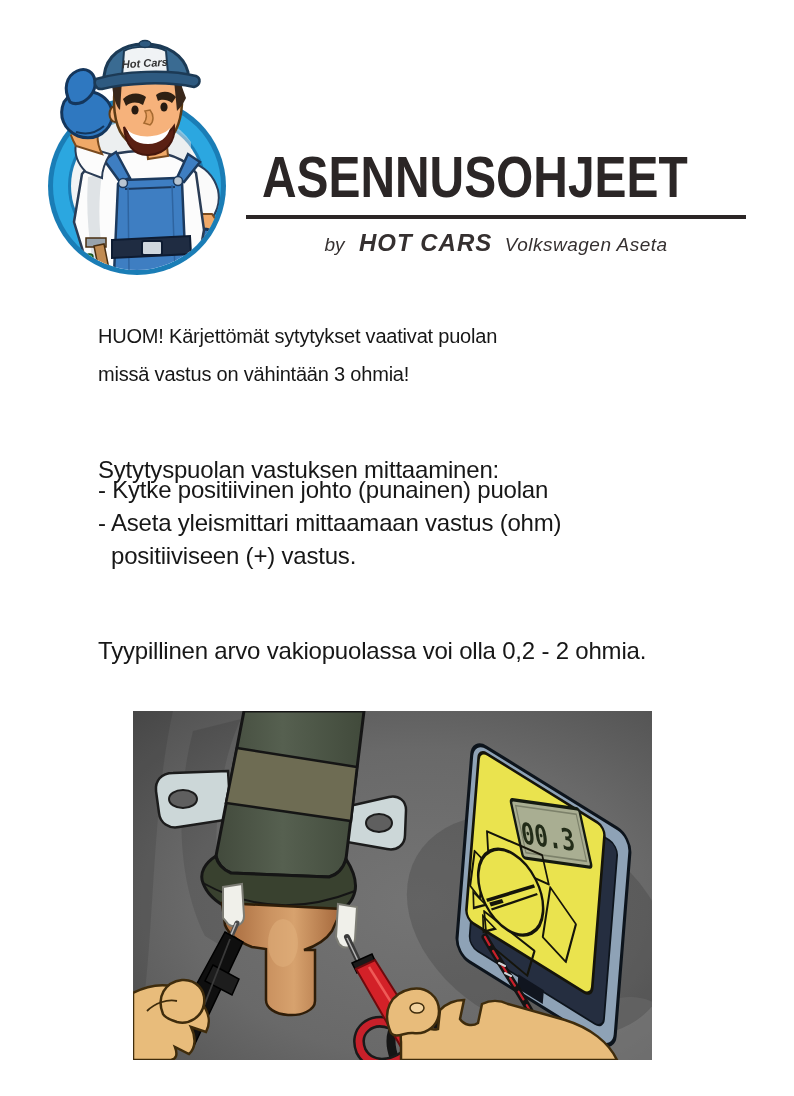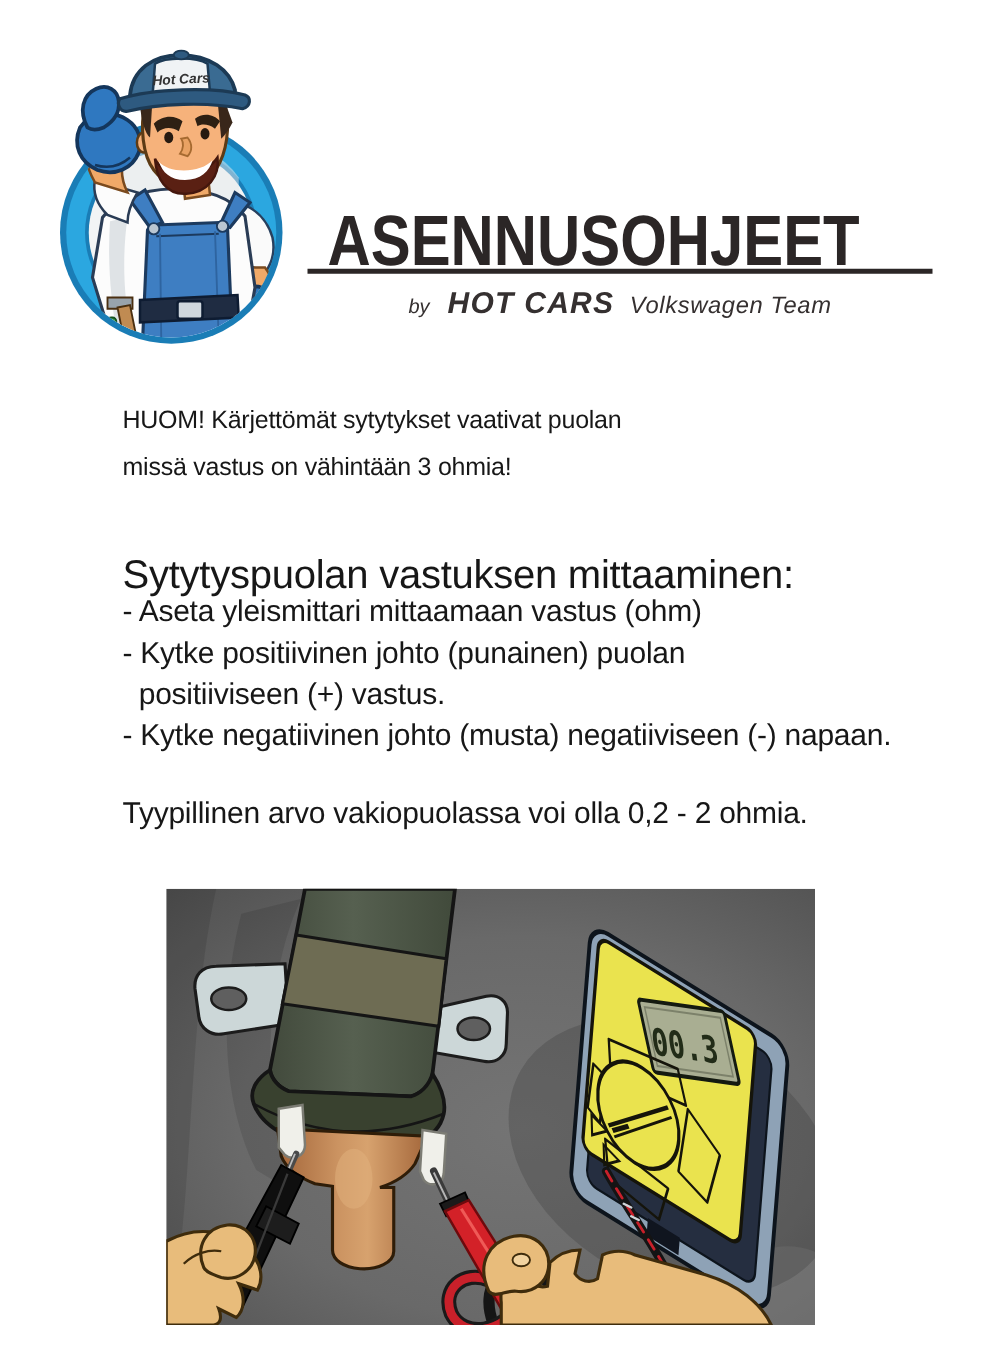--- a/index.html
+++ b/index.html
@@ -2,35 +2,35 @@
 <html><head>
 <meta charset="utf-8">
 <style>
   * { margin:0; padding:0; box-sizing:border-box; }
   html,body { width:794px; height:1096px; background:#ffffff; overflow:hidden;
               font-family:"Liberation Sans", sans-serif; color:#171717; }
   .page { position:relative; width:794px; height:1096px; background:#fff; }
 
   .logo-svg { position:absolute; left:28px; top:22px; width:210px; height:260px; }
 
-  .title-wrap { position:absolute; left:262px; top:160px; width:500px; height:70px; }
+  .title-wrap { position:absolute; left:262px; top:144px; width:500px; height:70px; }
   .main-title { font-weight:bold; font-size:57px; color:#2b2626; letter-spacing:0px;
                 display:inline-block; transform:scaleX(.84); transform-origin:left top;
                 white-space:nowrap; }
   .title-rule { position:absolute; left:246px; top:215px; width:500px; height:4px;
                 background:#2b2626; }
   .subtitle { position:absolute; left:246px; top:229px; width:500px; text-align:center;
               font-style:italic; color:#353030; white-space:nowrap; }
-  .subtitle .by    { font-size:16px; margin-right:10px; }
+  .subtitle .by    { font-size:19px; margin-right:10px; }
   .subtitle .brand { font-size:24px; font-weight:bold; letter-spacing:1px; margin-right:8px; }
   .subtitle .team  { font-size:19px; letter-spacing:.5px; }
 
   .notice   { position:absolute; left:98px; top:317px; font-size:20px; line-height:38px;
               letter-spacing:-.2px; }
-  .section-heading { position:absolute; left:98px; top:441px; font-size:32px;
+  .section-heading { position:absolute; left:98px; top:456px; font-size:24px;
               letter-spacing:-.2px; }
   .steps    { position:absolute; left:98px; top:473px; font-size:24px; line-height:33px;
               letter-spacing:-.2px; }
   .steps .indent { padding-left:13px; }
   .typical  { position:absolute; left:98px; top:637px; font-size:24px; letter-spacing:-.2px; }
 
   .illu-svg { position:absolute; left:133px; top:711px; width:519px; height:349px; }
 </style>
 </head>
 <body>
@@ -102,35 +102,34 @@
     </g>
   </svg>
 
   <div class="title-wrap">
     <span class="main-title">ASENNUSOHJEET</span>
   </div>
   <div class="title-rule"></div>
   <div class="subtitle">
     <span class="by">by</span>
     <span class="brand">HOT CARS</span>
-    <span class="team">Volkswagen Team</span>
+    <span class="team">Volkswagen Aseta</span>
   </div>
 
   <div class="notice">
     <div>HUOM! Kärjettömät sytytykset vaativat puolan</div>
     <div>missä vastus on vähintään 3 ohmia!</div>
   </div>
 
   <div class="section-heading">Sytytyspuolan vastuksen mittaaminen:</div>
 
   <div class="steps">
+    <div>- Kytke positiivinen johto (punainen) puolan</div>
     <div>- Aseta yleismittari mittaamaan vastus (ohm)</div>
-    <div>- Kytke positiivinen johto (punainen) puolan</div>
     <div class="indent">positiiviseen (+) vastus.</div>
-    <div>- Kytke negatiivinen johto (musta) negatiiviseen (-) napaan.</div>
   </div>
 
   <div class="typical">Tyypillinen arvo vakiopuolassa voi olla 0,2 - 2 ohmia.</div>
 
   <svg class="illu-svg" viewBox="0 0 519 349">
     <defs>
       <radialGradient id="bgGrad" cx="55%" cy="55%" r="80%">
         <stop offset="0%" stop-color="#747474"></stop>
         <stop offset="55%" stop-color="#696969"></stop>
         <stop offset="100%" stop-color="#4e4e4e"></stop>

